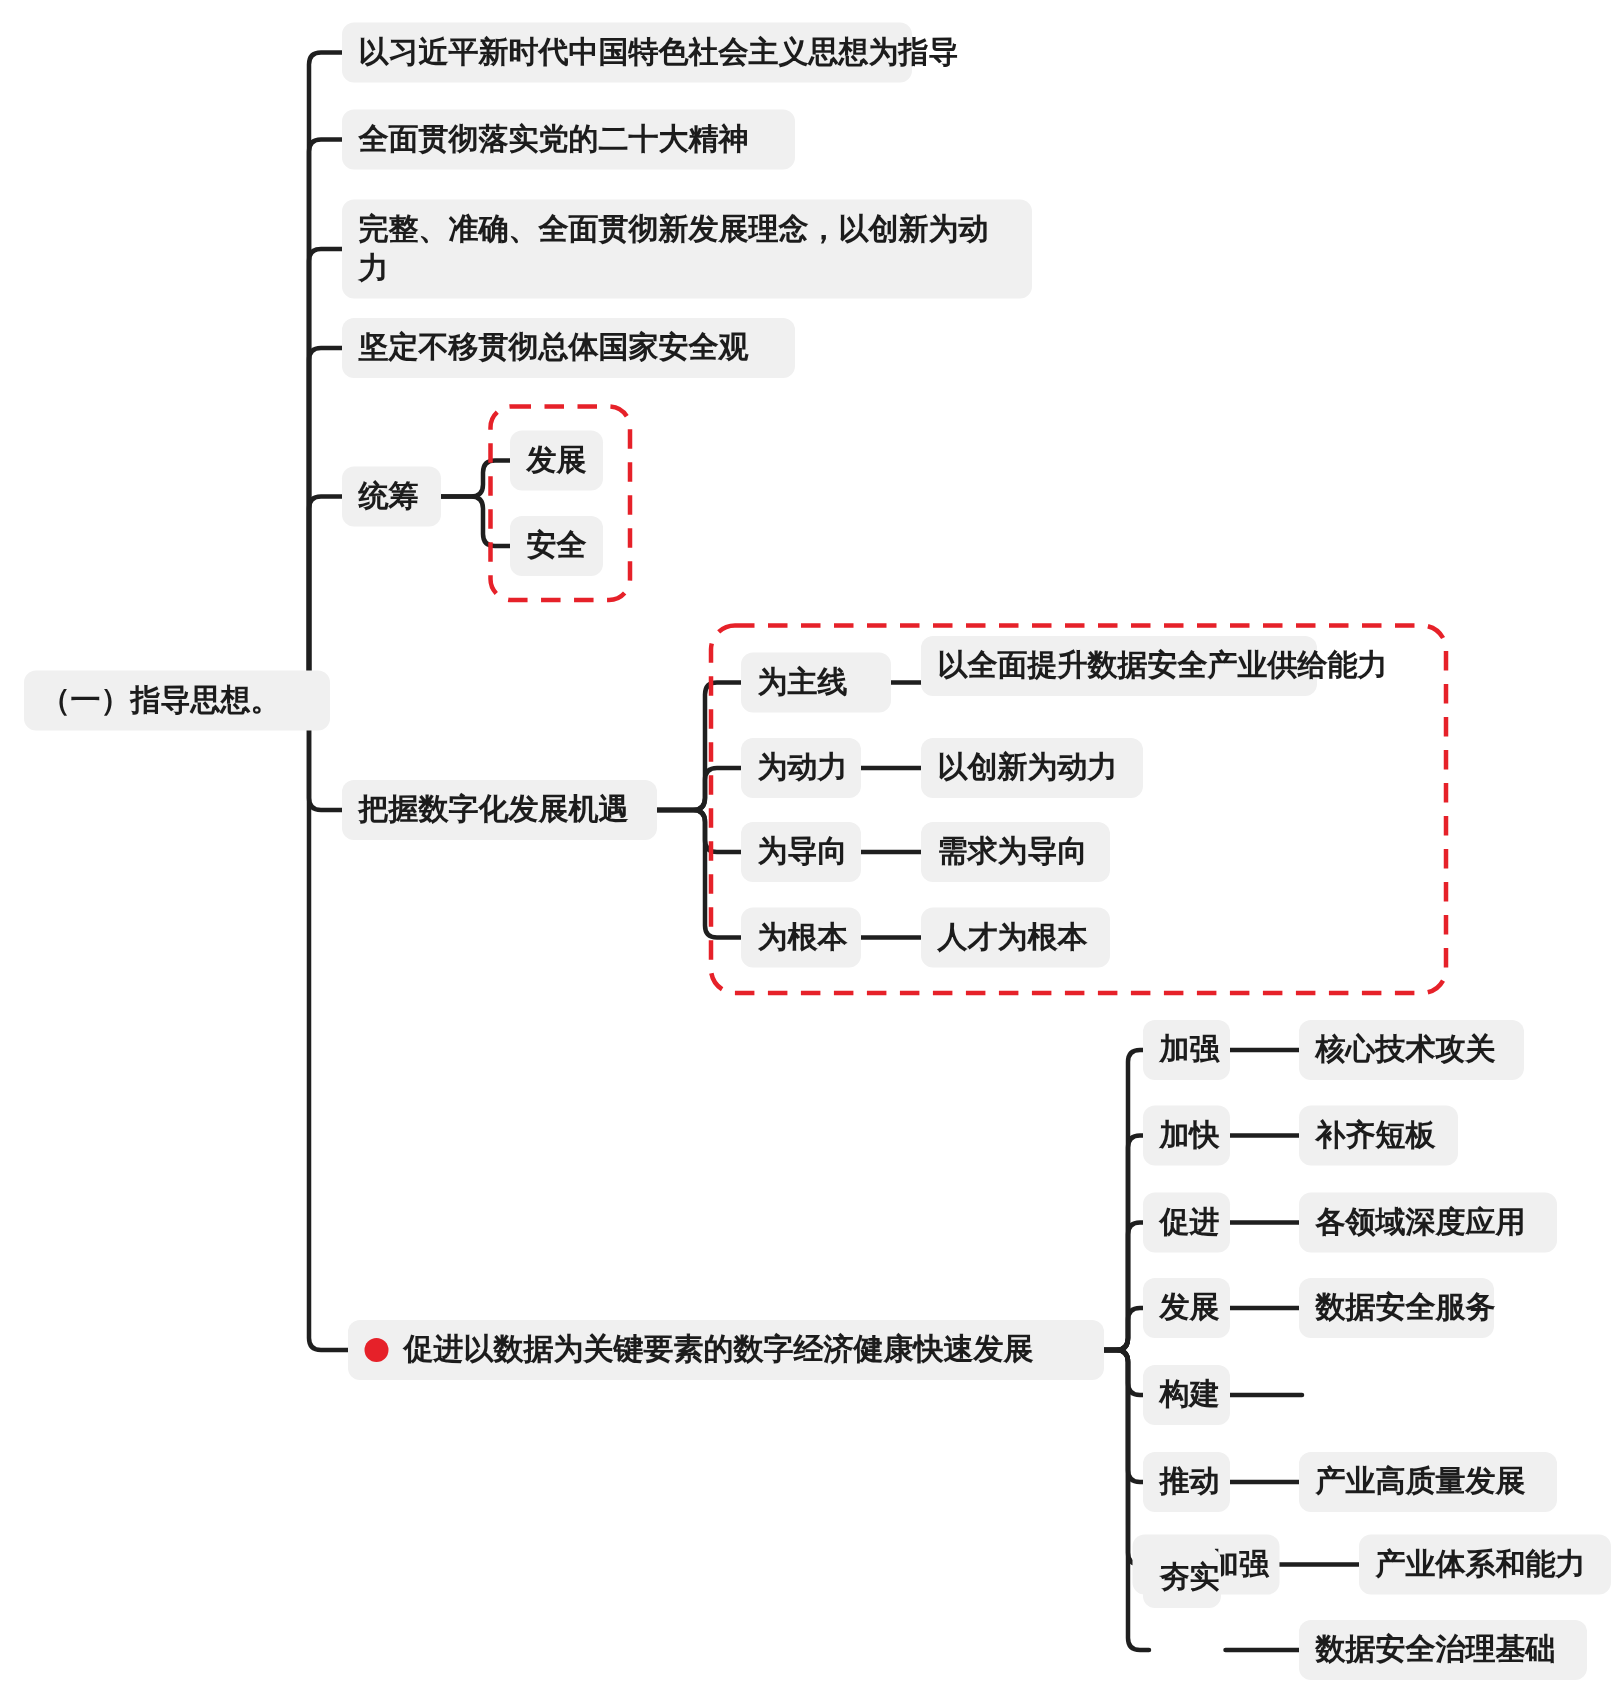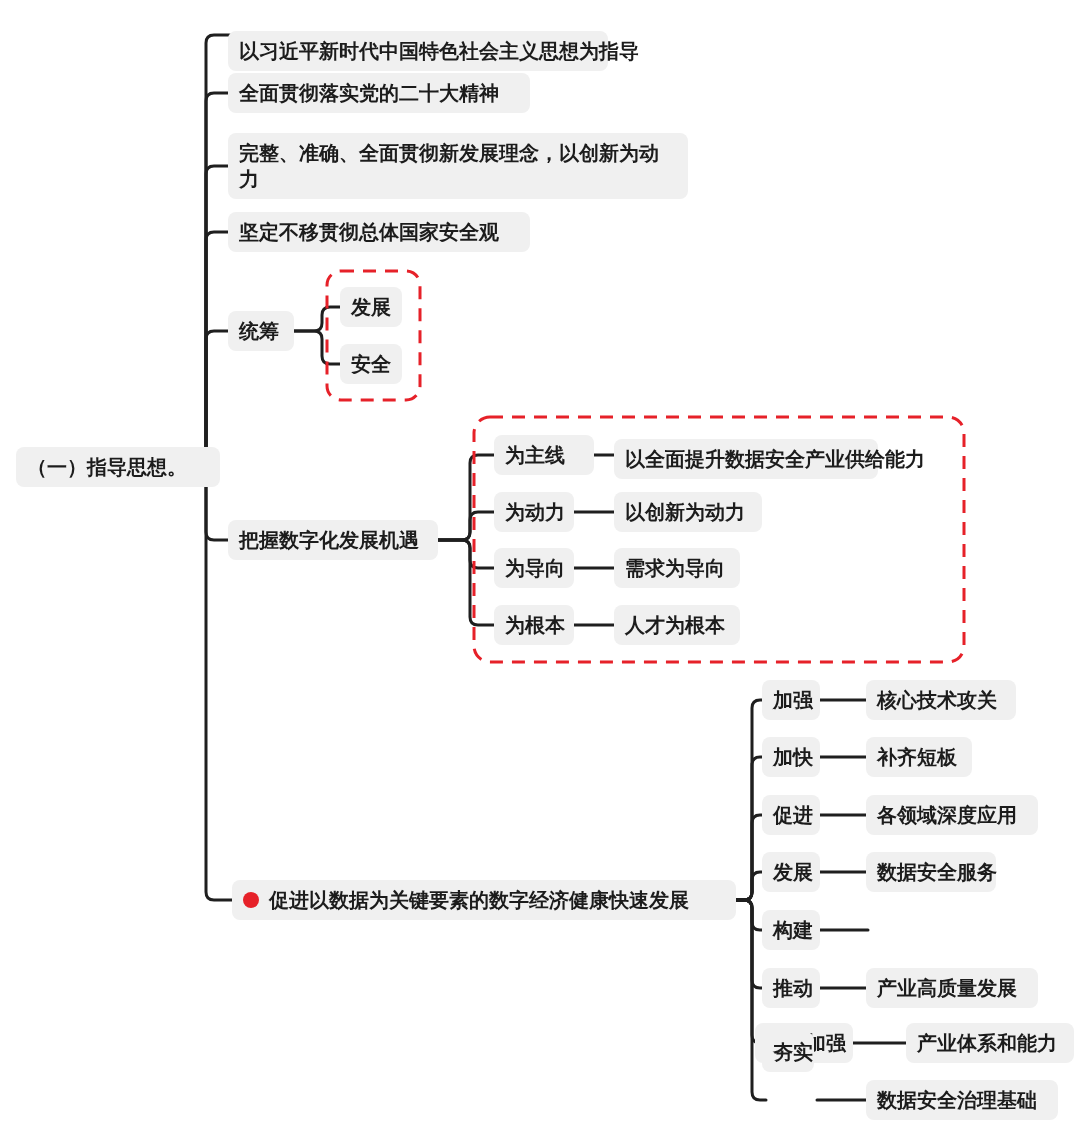--- a/index.html
+++ b/index.html
@@ -73,21 +73,21 @@
     <g>
       <rect class="boundary" x="327" y="271" width="93" height="129" rx="14"></rect>
       <rect class="boundary" x="474" y="417" width="490" height="245" rx="16"></rect>
     </g>
   </svg>
 
   <div class="node" style="left:16px;top:467px;width:204px">
     <span>（一）指导思想。</span>
   </div>
 
-  <div class="node" style="left:228px;top:51px;width:380px">
+  <div class="node" style="left:228px;top:35px;width:380px">
     <span>以习近平新时代中国特色社会主义思想为指导</span>
   </div>
   <div class="node" style="left:228px;top:93px;width:302px">
     <span>全面贯彻落实党的二十大精神</span>
   </div>
   <div class="node wrap" style="left:228px;top:166px;width:460px">
     <span>完整、准确、全面贯彻新发展理念，以创新为动力</span>
   </div>
   <div class="node" style="left:228px;top:232px;width:302px">
     <span>坚定不移贯彻总体国家安全观</span>
@@ -102,21 +102,21 @@
   <div class="node" style="left:340px;top:364px;width:62px">
     <span>安全</span>
   </div>
 
   <div class="node" style="left:228px;top:540px;width:210px">
     <span>把握数字化发展机遇</span>
   </div>
   <div class="node" style="left:494px;top:455px;width:100px">
     <span>为主线</span>
   </div>
-  <div class="node" style="left:614px;top:459px;width:264px">
+  <div class="node" style="left:614px;top:444px;width:264px">
     <span>以全面提升数据安全产业供给能力</span>
   </div>
   <div class="node" style="left:494px;top:512px;width:80px">
     <span>为动力</span>
   </div>
   <div class="node" style="left:614px;top:512px;width:148px">
     <span>以创新为动力</span>
   </div>
   <div class="node" style="left:494px;top:568px;width:80px">
     <span>为导向</span>

